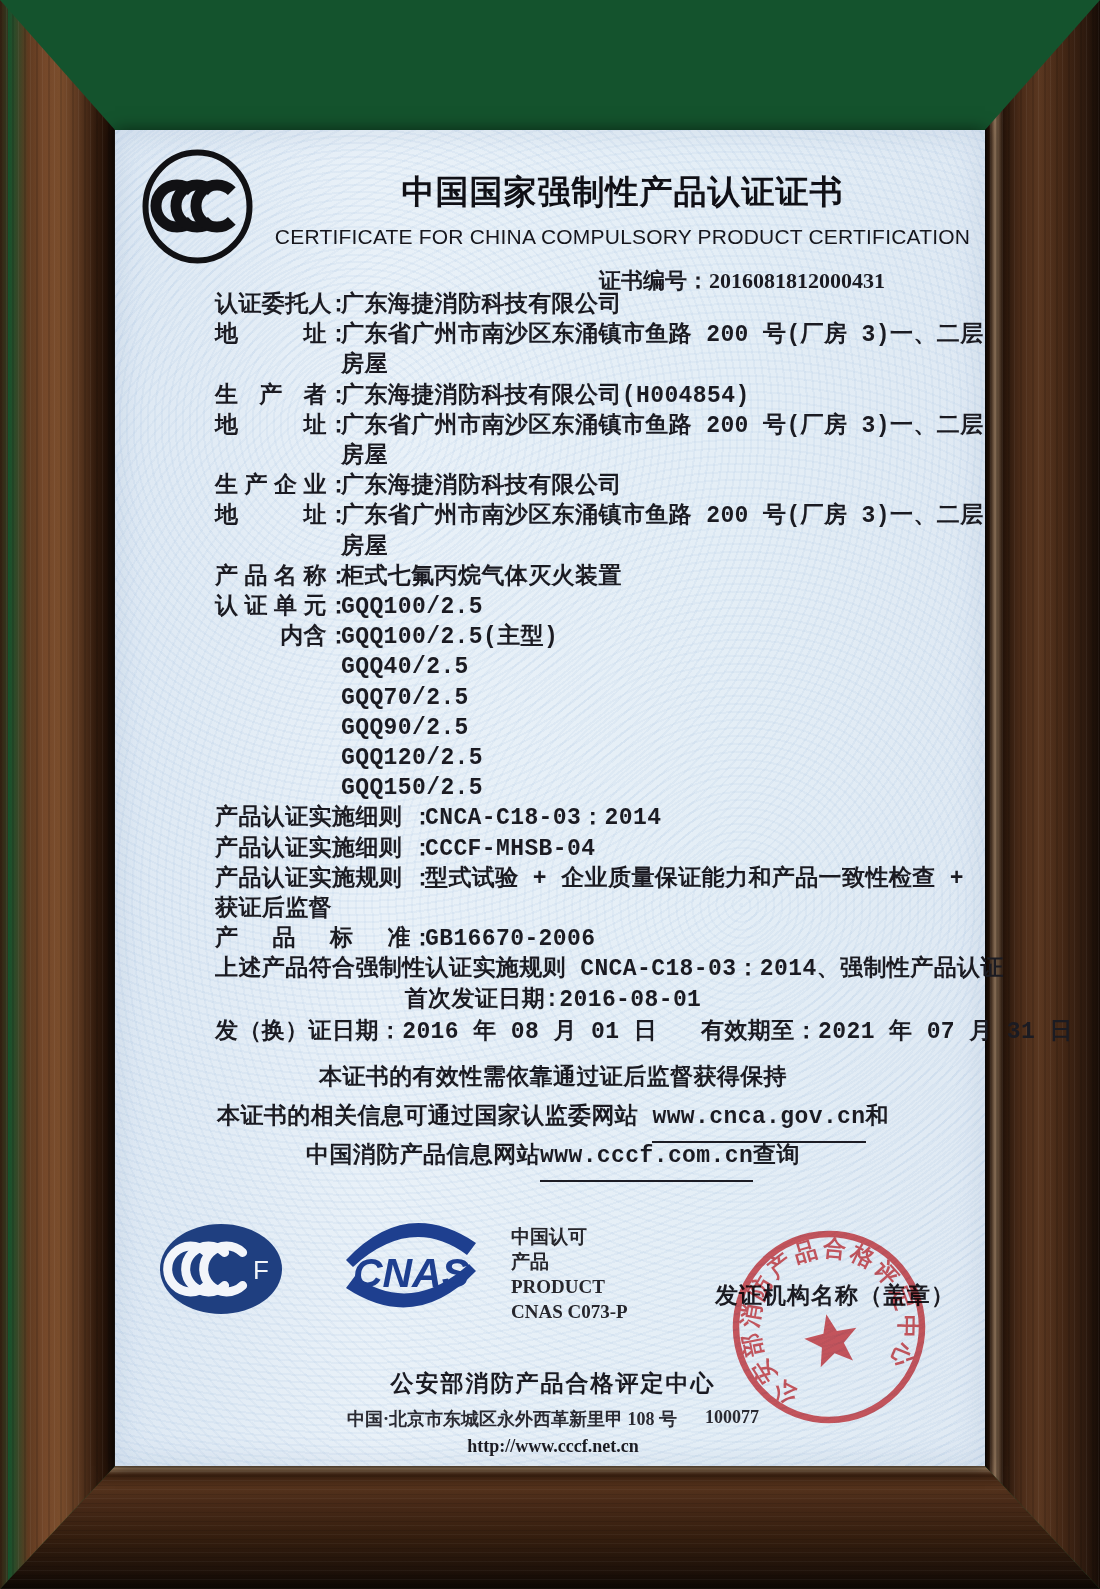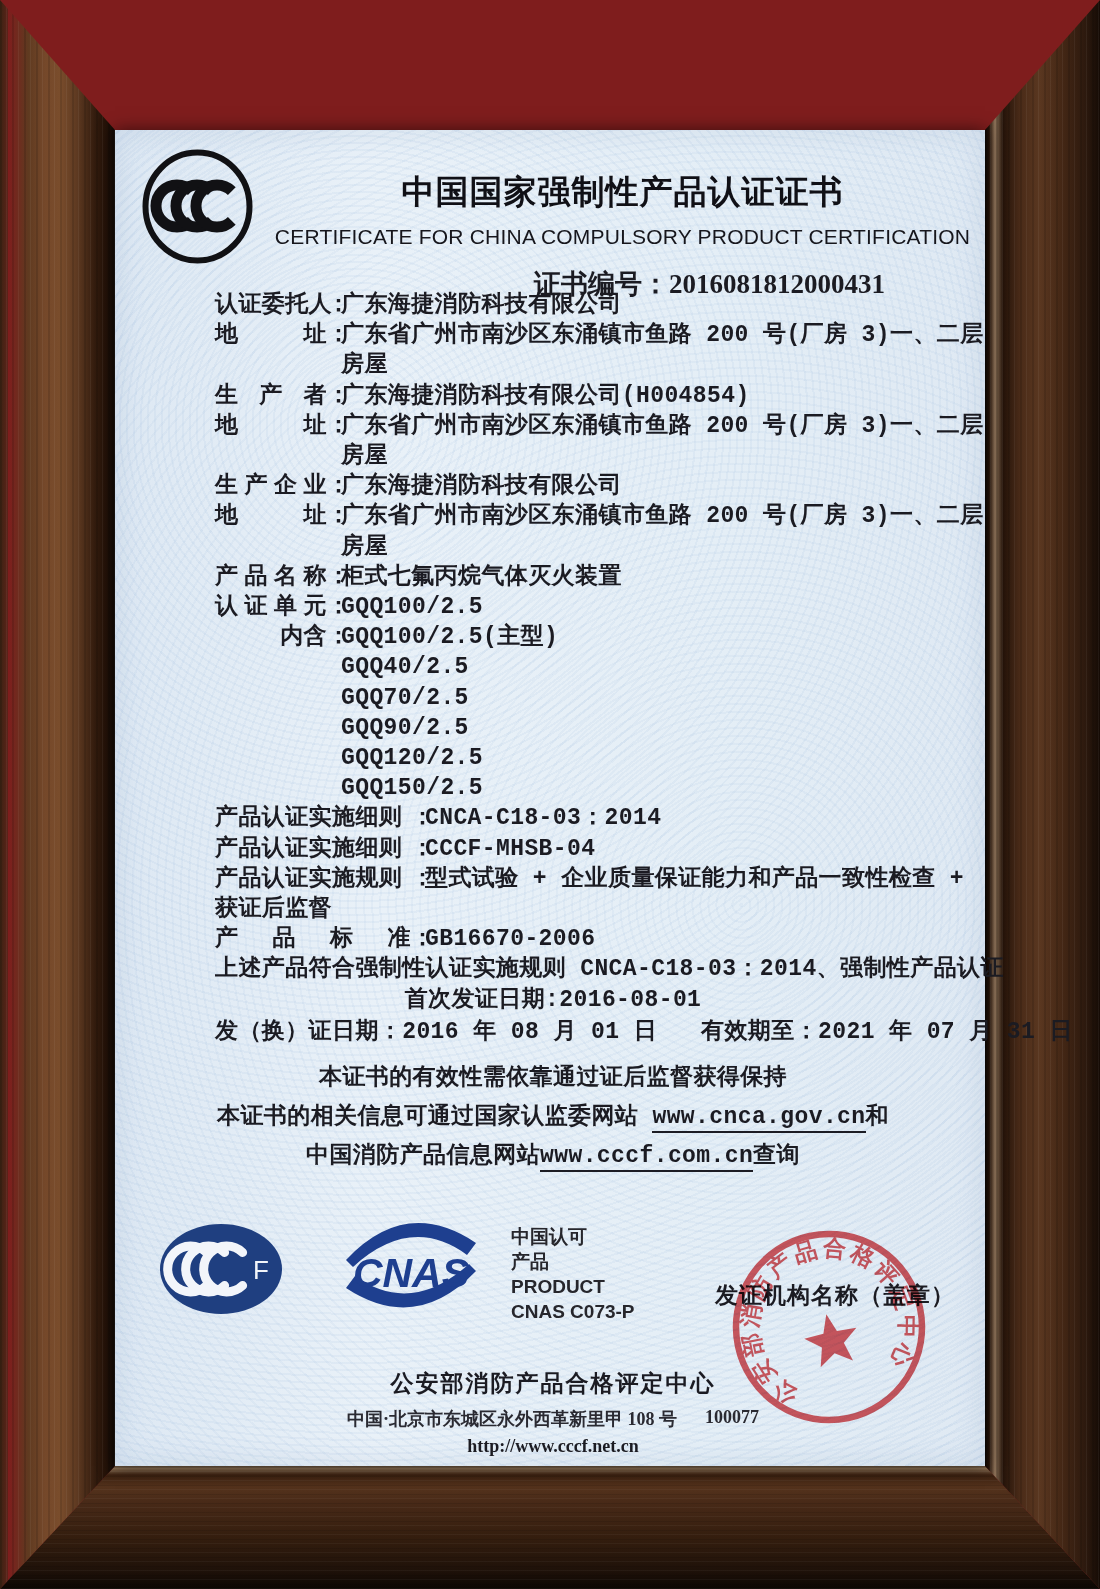--- a/index.html
+++ b/index.html
@@ -1,16 +1,16 @@
 <!DOCTYPE html>
 <html><head>
 <meta charset="utf-8">
 <style>
   html,body{margin:0;padding:0;background:#0a0502;}
-  #scene{position:relative;width:1100px;height:1589px;overflow:hidden;background:#7f1d1d;
+  #scene{position:relative;width:1100px;height:1589px;overflow:hidden;background:#14532d;
          font-family:"Liberation Serif",serif;}
   
   .fside{position:absolute;inset:0;pointer-events:none;}
   .f-top{clip-path:polygon(0 0,1100px 0,985px 130px,115px 130px);
     background:
       repeating-linear-gradient(180deg,rgba(0,0,0,.10) 0 1px,rgba(255,255,255,0) 1px 4px,rgba(255,255,255,.04) 4px 5px,rgba(255,255,255,0) 5px 9px),
       linear-gradient(180deg,#59структ 0, #593622 0px,#6b4a31 4px,#1d0f08 12px,#331d11 30px,#2c1a10 55px,#3c2414 85px,#4a2b17 105px,#553category 0,#553018 114px,#1d0e07 122px,#0f0804 130px);}
   .f-left{clip-path:polygon(0 0,115px 130px,115px 1466px,0 1589px);
     background:
       repeating-linear-gradient(90deg,rgba(0,0,0,.12) 0 2px,rgba(255,255,255,0) 2px 6px,rgba(255,255,255,.05) 6px 7px,rgba(255,255,255,0) 7px 12px),
@@ -28,36 +28,36 @@
     background:
       repeating-radial-gradient(circle at 28% 22%,rgba(140,175,215,.10) 0 2px,rgba(255,255,255,0) 2px 7px),
       repeating-radial-gradient(circle at 72% 58%,rgba(140,175,215,.09) 0 2px,rgba(255,255,255,0) 2px 8px),
       linear-gradient(90deg,#dde8f3,#e9f1f8 30%,#e4eef6 70%,#dfe9f3);
     box-shadow:0 0 16px rgba(0,0,0,.55), inset 0 0 30px rgba(110,140,175,.18);
     color:#1b1b22;}
   .abs{position:absolute;white-space:nowrap;}
   
   .title{font-family:"DejaVu Sans",sans-serif;font-weight:700;font-size:33px;letter-spacing:1px;color:#101016;}
   .subtitle{font-family:"Liberation Sans",sans-serif;font-weight:400;font-size:21px;letter-spacing:.2px;color:#16161c;}
-  .certno{font-weight:700;font-size:27px;margin-left:12px;}
+  .certno{font-weight:700;font-size:22px;margin-left:12px;}
   
   #body{position:absolute;left:100px;top:160px;width:676px;}
   .bl{line-height:30.2px;font-size:23px;font-weight:700;letter-spacing:.4px;white-space:nowrap;font-family:Liberation Mono, monospace;}
   .row{display:flex;}
   .flabel{display:inline-block;width:112px;text-align:justify;text-align-last:justify;flex:none;}
   .flabel.r-end{text-align-last:right;}
   .rlabel{display:inline-block;width:196px;flex:none;}
   .rlabel.just{text-align:justify;text-align-last:justify;}
   .colon{display:inline-block;width:14px;flex:none;}
   .ind{margin-left:126px;}
   .center{text-align:center;white-space:nowrap;}
-  .u{border-bottom:2px solid #1c1c24;padding-bottom:1px;}
+  .u{border-bottom:2px solid #1c1c24;padding-bottom:11px;}
   .gapline{display:flex;}
   
-  .acc-line{font-family:Liberation Sans, sans-serif;font-weight:600;font-size:19px;line-height:25px;color:#26262c;white-space:nowrap;}
+  .acc-line{font-family:Liberation Serif, serif;font-weight:600;font-size:19px;line-height:25px;color:#26262c;white-space:nowrap;}
   .stamp-label{font-size:23px;font-weight:700;letter-spacing:1px;}
   .footer-issuer{font-size:23px;font-weight:700;letter-spacing:2px;width:676px;}
   .footer-addr{font-size:18px;font-weight:700;color:#2a2a32;width:676px;display:flex;justify-content:center;gap:28px;}
   .footer-url{font-size:18px;font-weight:700;width:676px;}
   #seal{mix-blend-mode:multiply;opacity:.88;transform:rotate(-12deg);}
 </style>
 </head>
 <body>
 
 <div id="scene">

